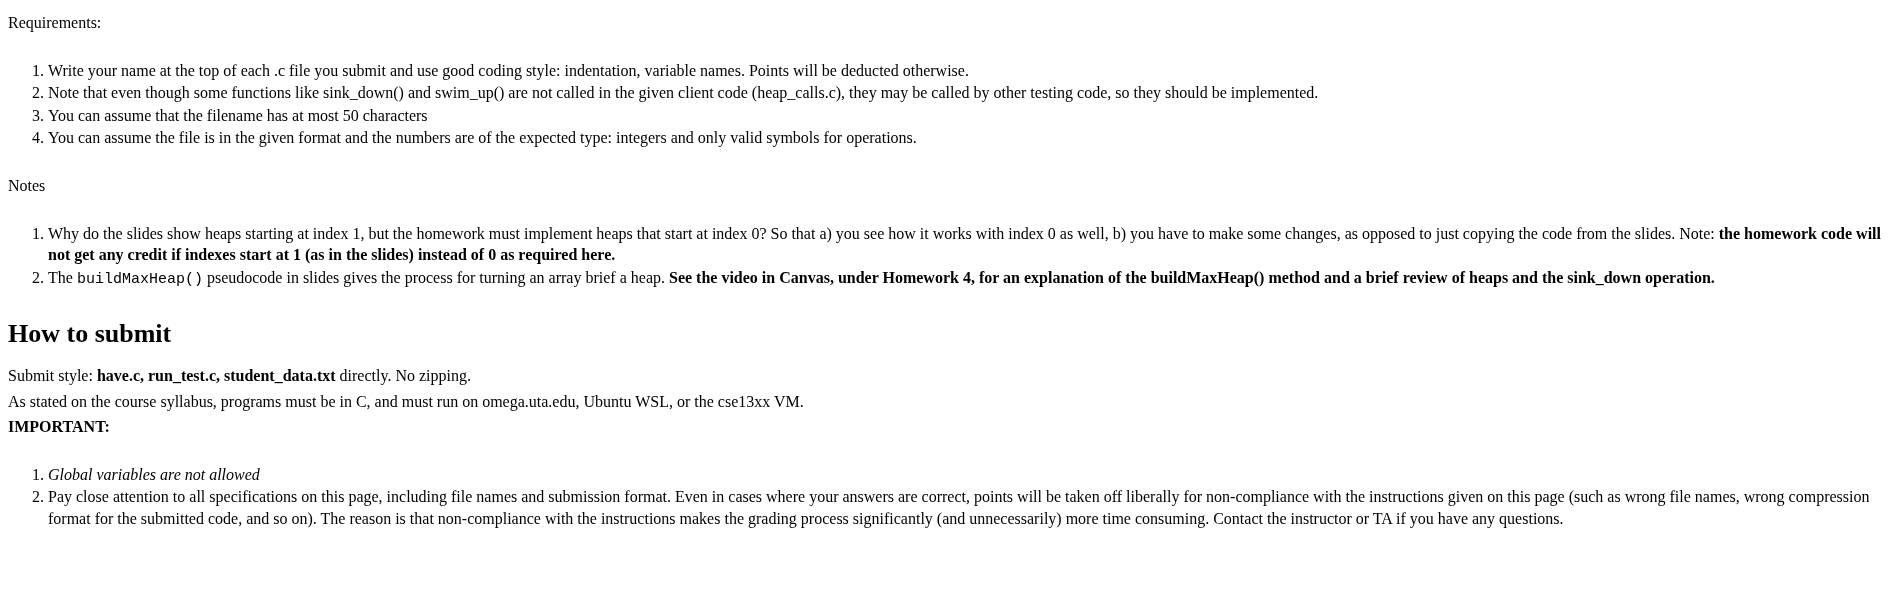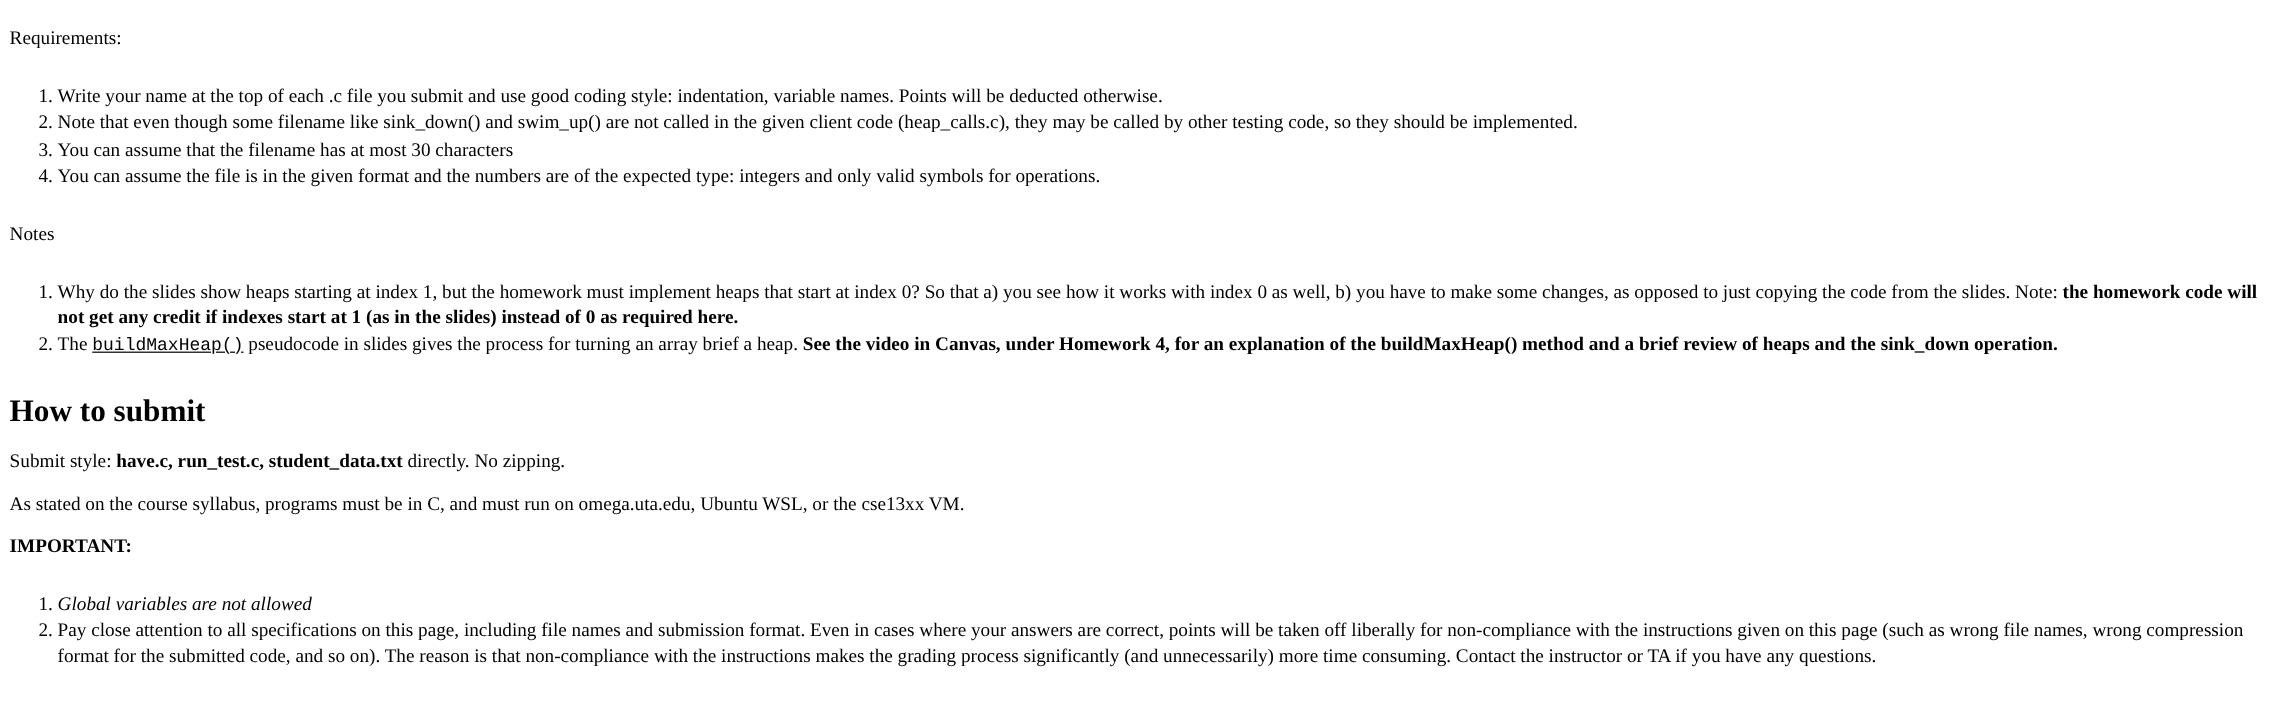--- a/index.html
+++ b/index.html
@@ -4,48 +4,47 @@
   <style>
     body {
       font-family: "Times New Roman", Times, serif;
       font-size: 16px;
       color: #000;
       background: #fff;
       margin: 8px;
       line-height: 1.35;
     }
     p {
-      margin: 14px 0;
+      margin: 4px 0;
     }
     ol {
       margin: 26px 0;
       padding-left: 40px;
     }
     li {
       margin: 1px 0;
     }
     h3 {
       margin: 18px 0 14px 0;
       font-size: 26px;
     }
     code.mono {
       font-family: "Courier New", Courier, monospace;
       font-size: 15px;
-      text-decoration: underline;
     }
   </style>
 </head>
 <body>
 
 <p>Requirements:</p>
 
 <ol>
   <li>Write your name at the top of each .c file you submit and use good coding style: indentation, variable names. Points will be deducted otherwise.</li>
-  <li>Note that even though some filename like sink_down() and swim_up() are not called in the given client code (heap_calls.c), they may be called by other testing code, so they should be implemented.</li>
-  <li>You can assume that the filename has at most 30 characters</li>
+  <li>Note that even though some functions like sink_down() and swim_up() are not called in the given client code (heap_calls.c), they may be called by other testing code, so they should be implemented.</li>
+  <li>You can assume that the filename has at most 50 characters</li>
   <li>You can assume the file is in the given format and the numbers are of the expected type: integers and only valid symbols for operations.</li>
 </ol>
 
 <p>Notes</p>
 
 <ol>
   <li><span>Why do the slides show heaps starting at index 1, but the homework must implement heaps that start at index 0? So that a) you see how it works with index 0 as well, b) you have to make some changes, as opposed to just copying the code from the slides. Note: </span><b>the homework code will not get any credit if indexes start at 1 (as in the slides) instead of 0 as required here.</b></li>
   <li><span>The </span><code class="mono">buildMaxHeap()</code><span> pseudocode in slides gives the process for turning an array brief a heap. </span><b>See the video in Canvas, under Homework 4, for an explanation of the buildMaxHeap() method and a brief review of heaps and the sink_down operation.</b></li>
 </ol>
 

